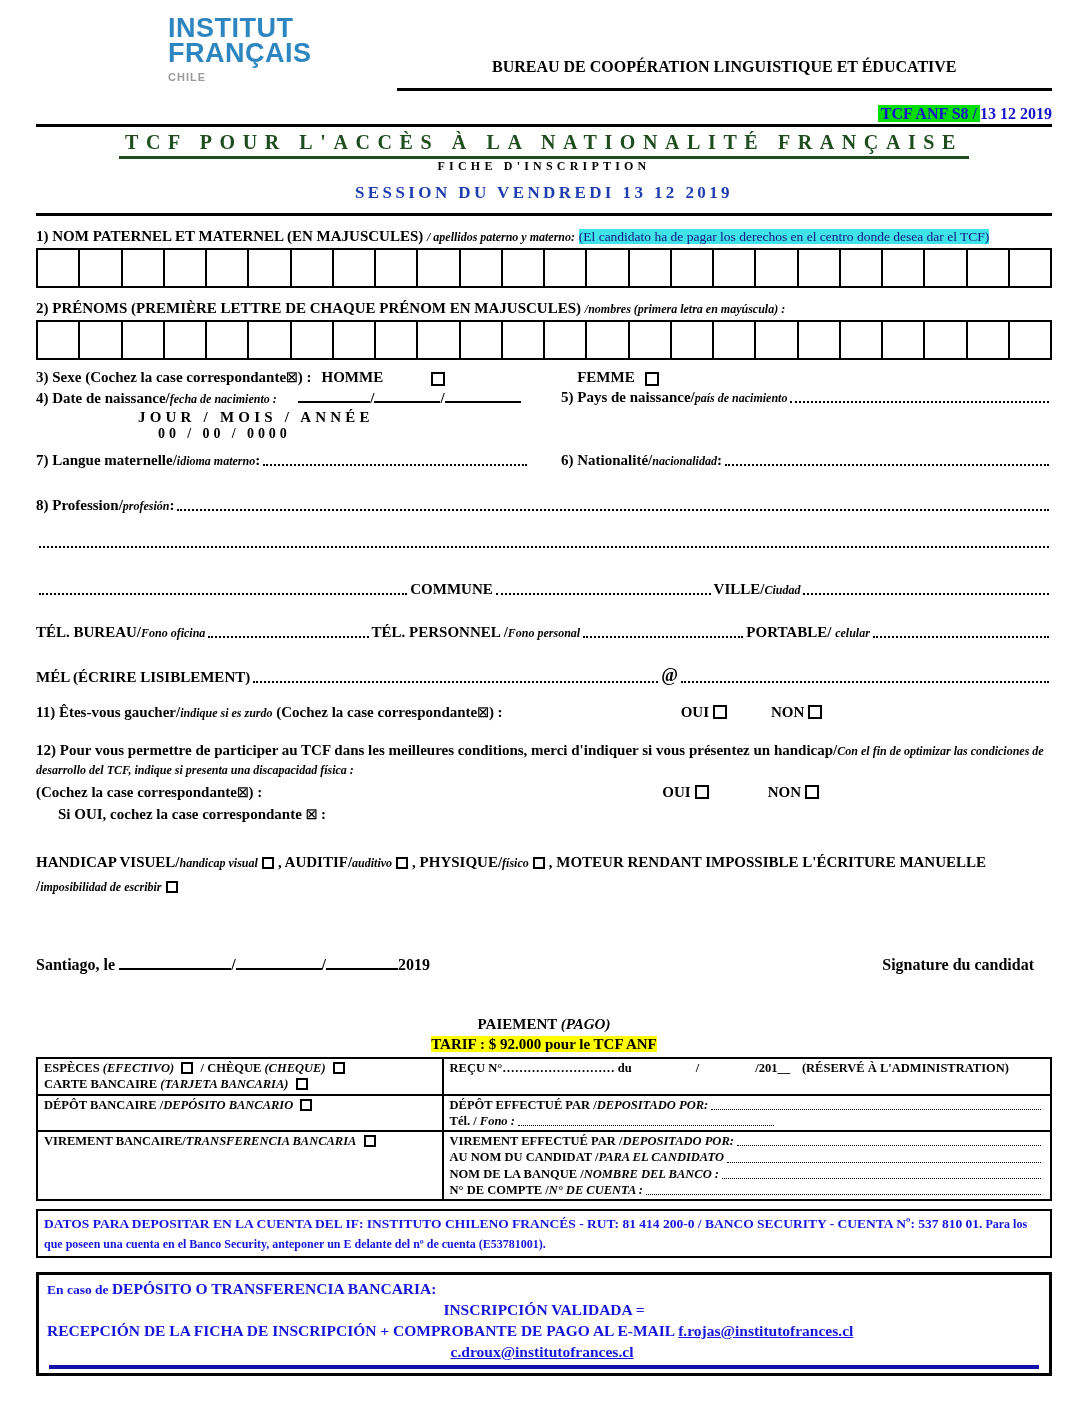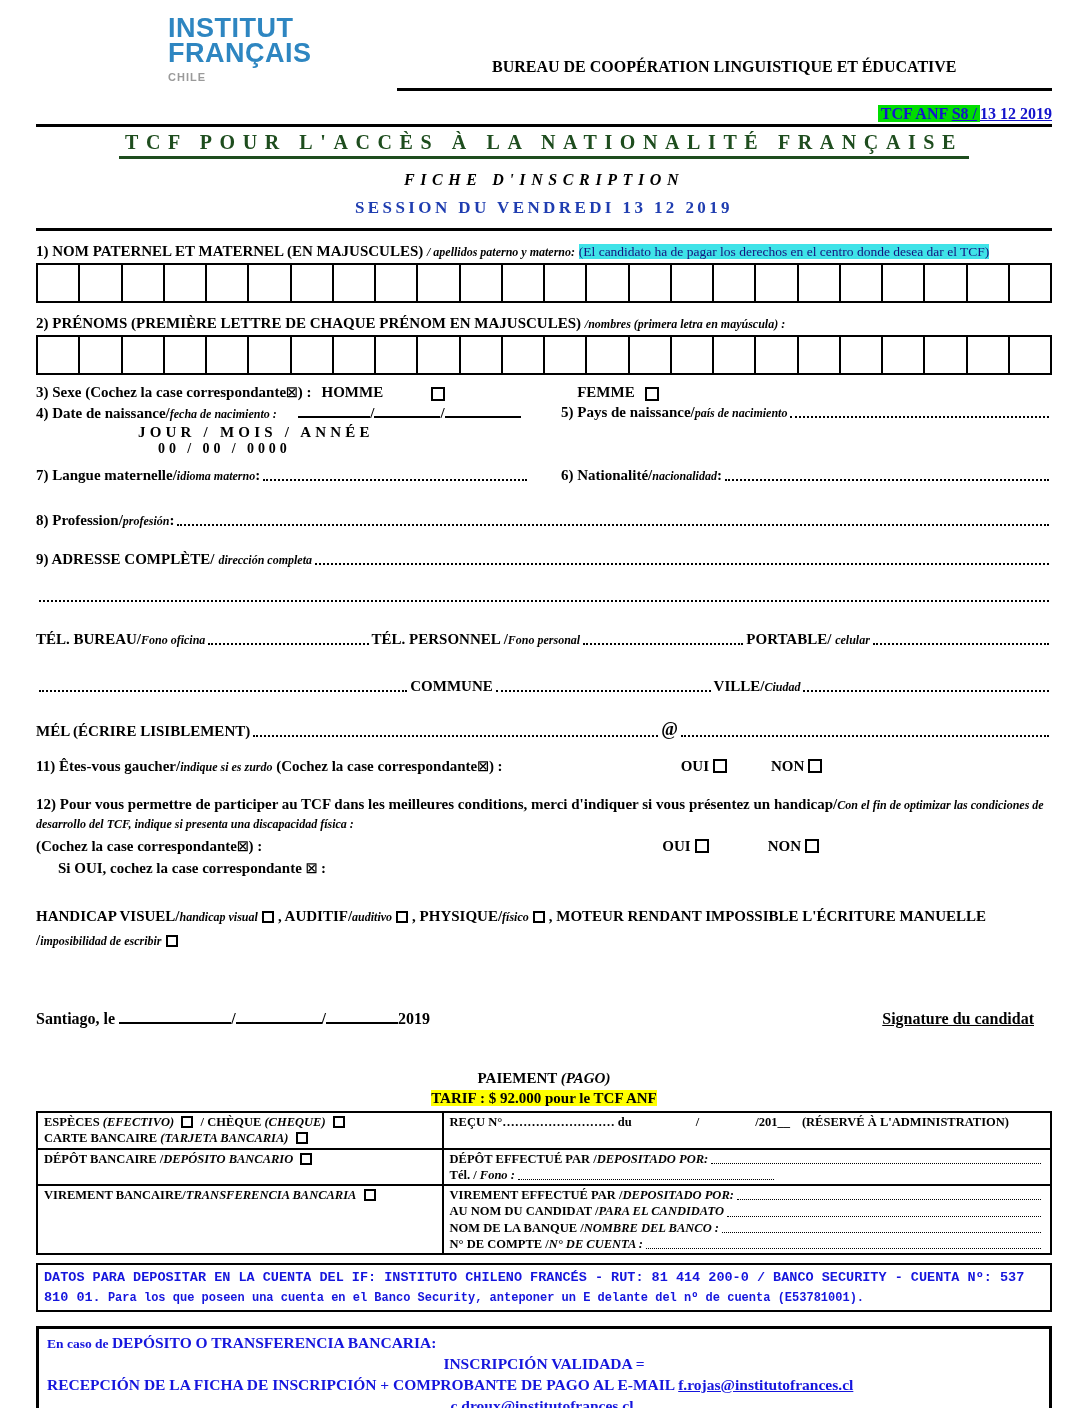--- a/index.html
+++ b/index.html
@@ -6,37 +6,37 @@
     --brand-blue:#2e86c1; --link-blue:#1414cc; --title-green:#1e4d1e;
     --session-blue:#1f3db0; --hl-green:#00dd00; --hl-cyan:#3fe3e8;
     --hl-yellow:#ffff00; --box-blue:#1515dd;
   }
   *{box-sizing:border-box;margin:0;padding:0;}
   body{width:1088px;min-height:1408px;background:#fff;color:#000;
        font-family:"Liberation Serif",serif;font-weight:bold;}
   .page{padding:16px 36px 10px 36px;}
   .es{font-style:italic;font-size:12px;}
   .it{font-style:italic;}
-  .u{text-decoration:underline;}
+  .u{}
   
   .top-row{display:flex;align-items:flex-start;}
   .logo{margin-left:132px;line-height:.92;}
   .logo-l1,.logo-l2{color:var(--brand-blue);font-family:"Liberation Sans",sans-serif;
       font-weight:bold;font-size:27px;letter-spacing:.5px;}
   .logo-country{color:#9a9a9a;font-family:"Liberation Sans",sans-serif;font-size:11px;
       margin-top:6px;letter-spacing:1px;}
   .bureau-wrap{flex:1;margin-top:42px;margin-left:85px;}
   .bureau{font-size:16px;text-align:center;padding-bottom:12px;border-bottom:3px solid #000;}
   .tag-row{text-align:right;font-size:16px;color:var(--link-blue);margin-top:14px;}
   .tag-green{background:var(--hl-green);padding:0 3px;}
   .rule-1{border-top:3px solid #000;margin-top:1px;}
   .title-wrap{text-align:center;margin-top:4px;}
   .main-title{display:inline-block;color:var(--title-green);font-size:20px;
       letter-spacing:.38em;border-bottom:3px solid var(--title-green);padding:0 6px 2px 6px;}
-  .subtitle{text-align:center;font-size:16px;letter-spacing:.35em;margin-top:12px;font-style:italic;}
+  .subtitle{text-align:center;font-size:12px;letter-spacing:.35em;margin-top:0;}
   .session{text-align:center;font-size:17px;letter-spacing:.2em;color:var(--session-blue);margin-top:9px;}
   .rule-2{border-top:3px solid #000;margin-top:10px;}
   
   .frow{display:flex;align-items:flex-end;font-size:15px;}
   .field-label{font-size:15px;margin-top:12px;}
   .hl-cyan{background:var(--hl-cyan);color:#15157e;font-weight:normal;font-size:13.5px;}
   .hl-yellow{background:var(--hl-yellow);}
   .grid{display:flex;border:2px solid #000;margin-top:3px;height:40px;}
   .grid .cell{flex:1;border-right:2px solid #000;}
   .grid .cell:last-child{border-right:none;}
@@ -57,21 +57,21 @@
   .pay-title{text-align:center;font-size:15px;margin-top:42px;}
   .tarif-row{text-align:center;font-size:15px;margin-top:3px;}
   table.pay{width:100%;border-collapse:collapse;margin-top:4px;font-size:12.5px;}
   table.pay td{border:2px solid #000;vertical-align:top;padding:1px 6px;line-height:1.3;}
   td.payl{width:40%;}
   .pr-line{display:flex;align-items:flex-end;}
   .pr-line .dots{border-bottom-width:1.5px;}
   .recu-line{display:flex;gap:0;}
   
   .datos-box{border:2px solid #000;margin-top:8px;padding:3px 6px;color:var(--box-blue);
-      font-family:Liberation Mono, monospace;font-weight:bold;font-size:13.5px;line-height:1.45;}
+      font-family:Liberation Serif, serif;font-weight:bold;font-size:13.5px;line-height:1.45;}
   .datos-small{font-size:12px;}
   .valid-box{border:3px solid #000;margin-top:14px;padding:4px 8px 2px 8px;color:var(--box-blue);
       font-size:15.5px;line-height:1.35;}
   .valid-center{text-align:center;}
   .valid-right{text-align:center;padding-right:4px;}
   a.mail{color:var(--box-blue);}
   .blue-rule{border-top:4px solid #1111aa;margin:2px 2px 2px 2px;}
 </style>
 </head>
 <body>
@@ -202,42 +202,37 @@
     </div>
   </div>
 
   <div class="frow" style="margin-top:28px;">
     <span>8) Profession/</span>
       <span class="es">profesión</span>
       <span> :</span>
     <span class="dots"></span>
   </div>
 
-  <div class="frow" style="margin-top:22px;">
-    <span>9) ADRESSE COMPLÈTE/</span>
-      <span class="es" style="margin-left:4px;">dirección  completa</span>
-    <span class="dots"></span>
-  </div>
   <div class="frow" style="margin-top:32px;">
     <span class="dots"></span>
+  </div>
+  <div class="frow" style="margin-top:30px;">
+    <span class="dots" style="flex:2.4;"></span>
+    <span>COMMUNE</span>
+    <span class="dots" style="flex:1.4;"></span>
+    <span><span>VILLE/</span><span class="es">Ciudad</span></span>
+    <span class="dots" style="flex:1.6;"></span>
   </div>
   <div class="frow" style="margin-top:26px;">
     <span><span>TÉL. BUREAU/</span><span class="es">Fono oficina</span></span>
     <span class="dots" style="flex:1;"></span>
     <span><span>TÉL. PERSONNEL /</span><span class="es">Fono personal</span></span>
     <span class="dots" style="flex:1;"></span>
     <span><span>PORTABLE/ </span><span class="es">celular</span></span>
     <span class="dots" style="flex:1.1;"></span>
-  </div>
-  <div class="frow" style="margin-top:30px;">
-    <span class="dots" style="flex:2.4;"></span>
-    <span>COMMUNE</span>
-    <span class="dots" style="flex:1.4;"></span>
-    <span><span>VILLE/</span><span class="es">Ciudad</span></span>
-    <span class="dots" style="flex:1.6;"></span>
   </div>
   <div class="frow" style="margin-top:24px;">
     <span>MÉL (ÉCRIRE LISIBLEMENT)</span>
     <span class="dots" style="flex:2.2;"></span>
     <span style="font-size:18px;">@</span>
     <span class="dots" style="flex:2;"></span>
   </div>
 
   <div class="frow" style="margin-top:18px;">
     <span><span>11) Êtes-vous gaucher/</span><span class="es">indique si es zurdo</span><span> (Cochez la case correspondante</span><span class="cbx">☒</span><span>) :</span></span>

